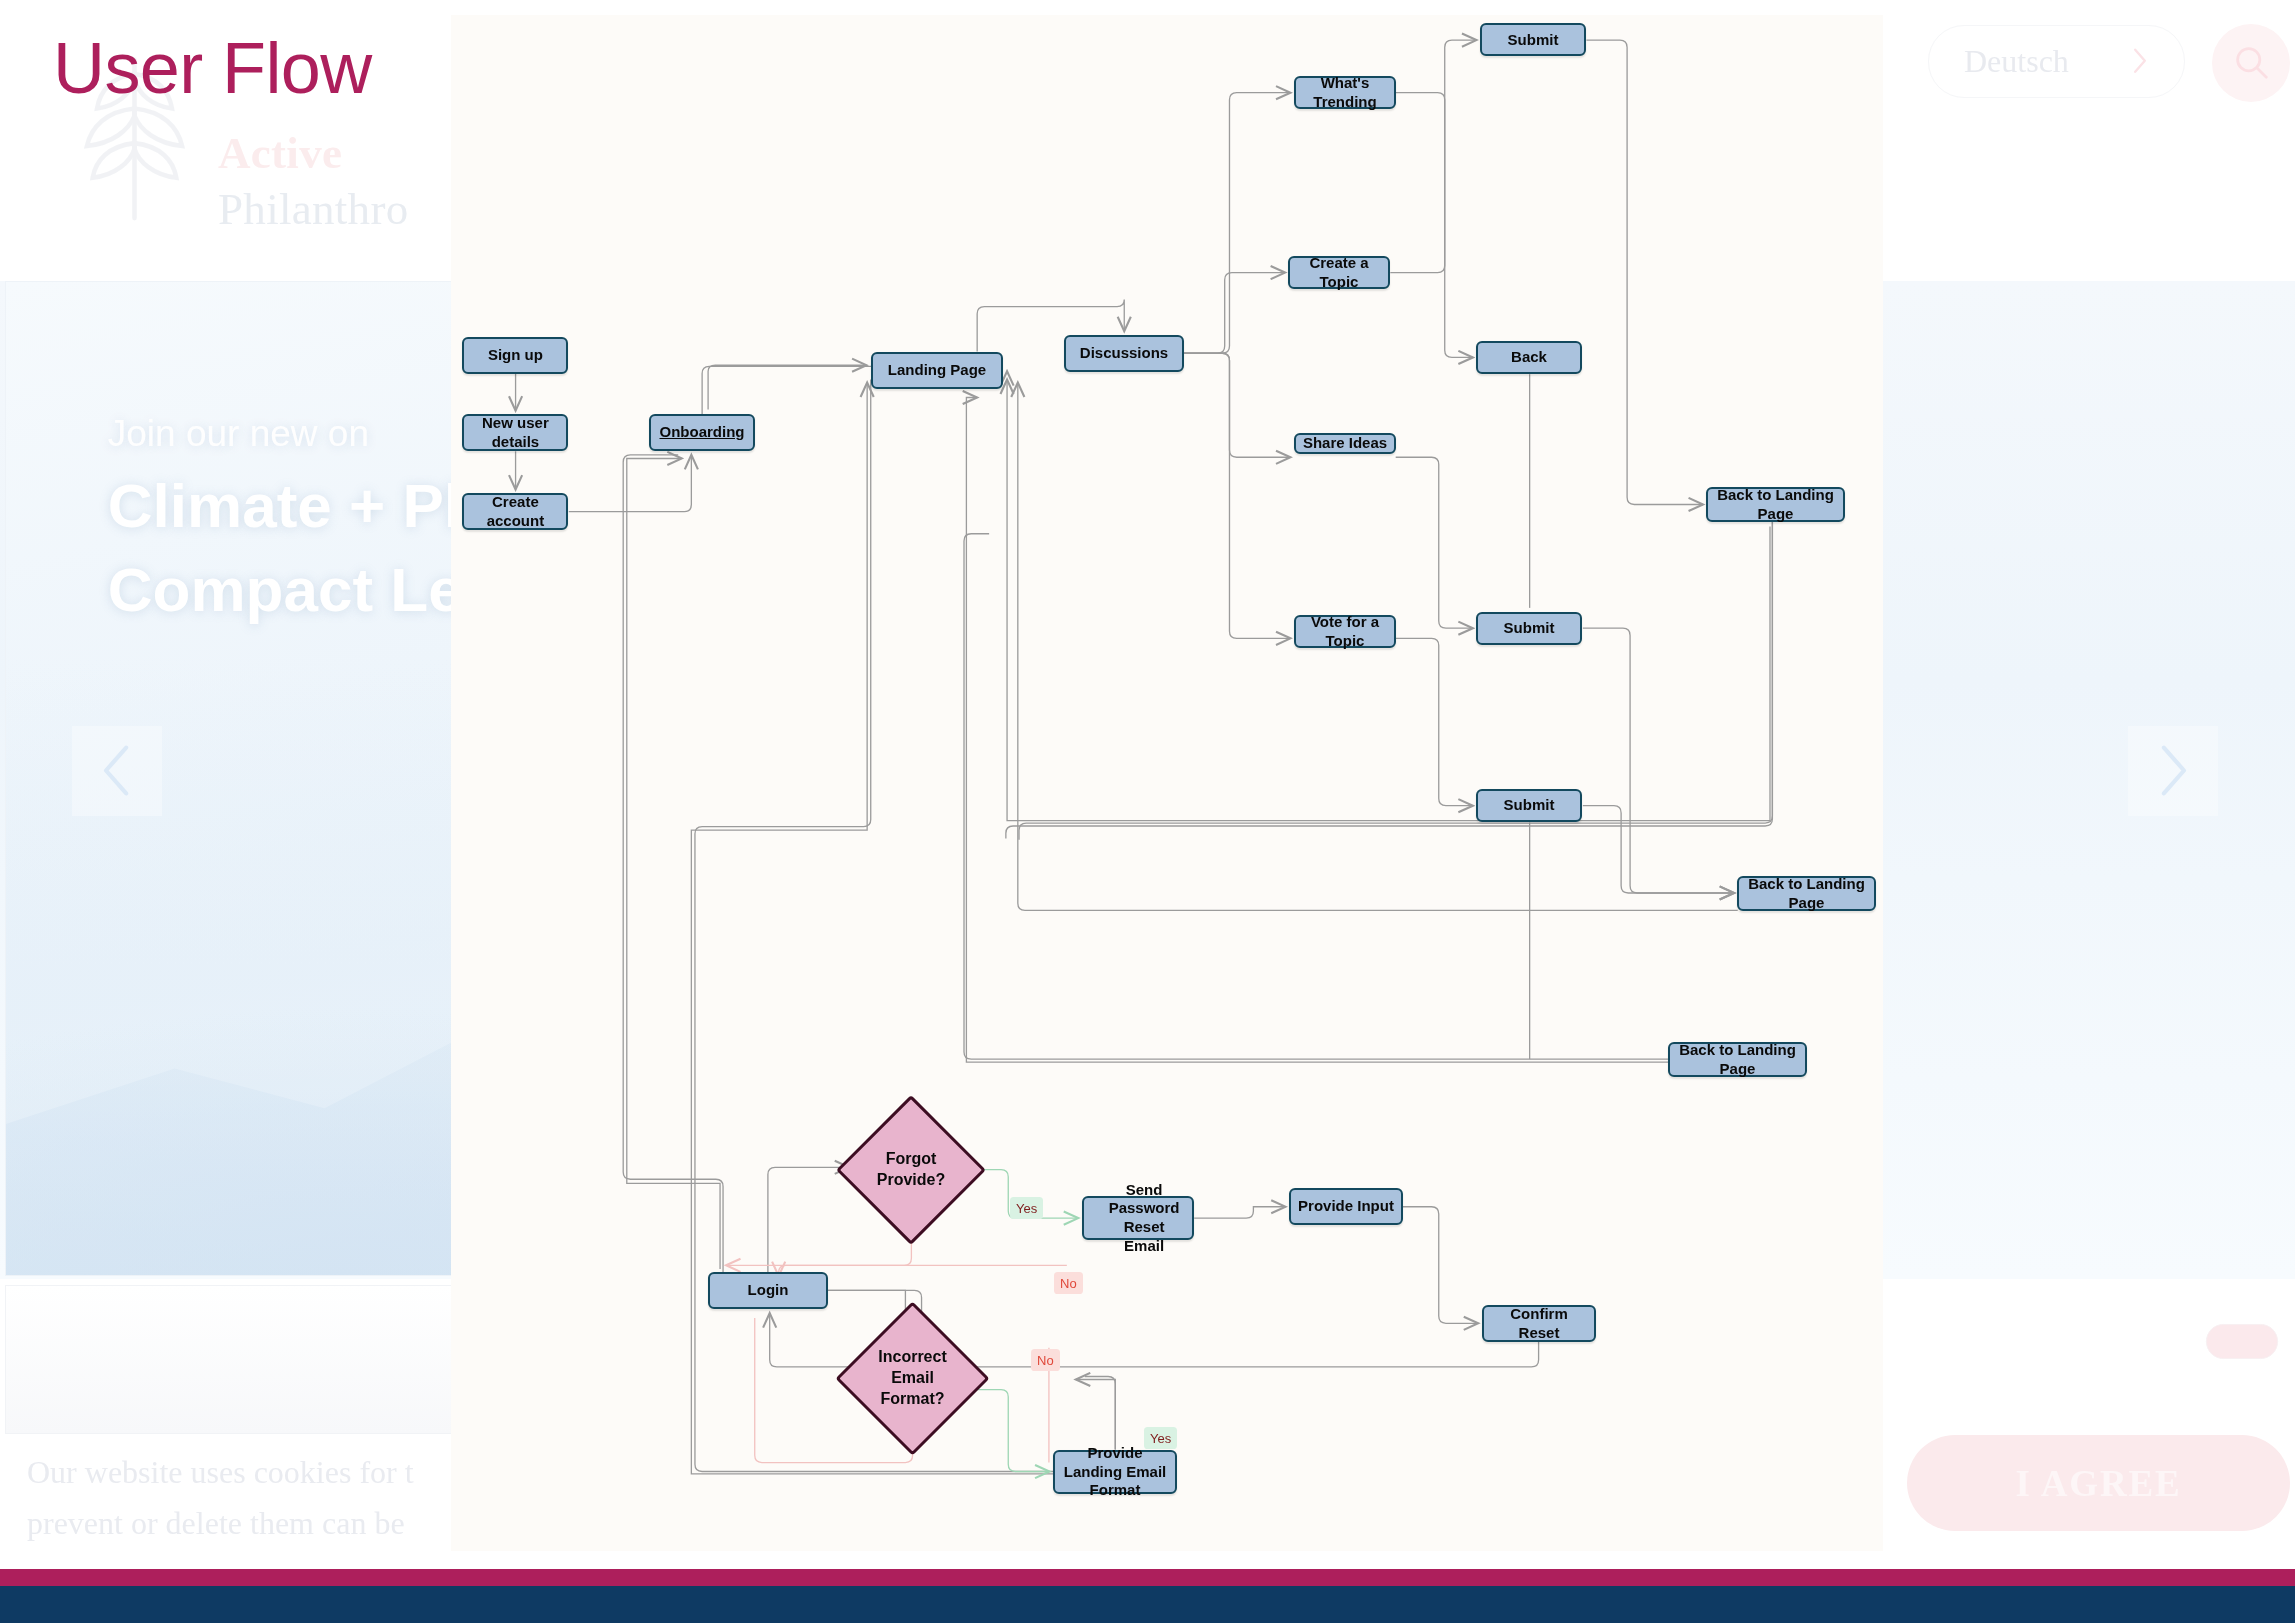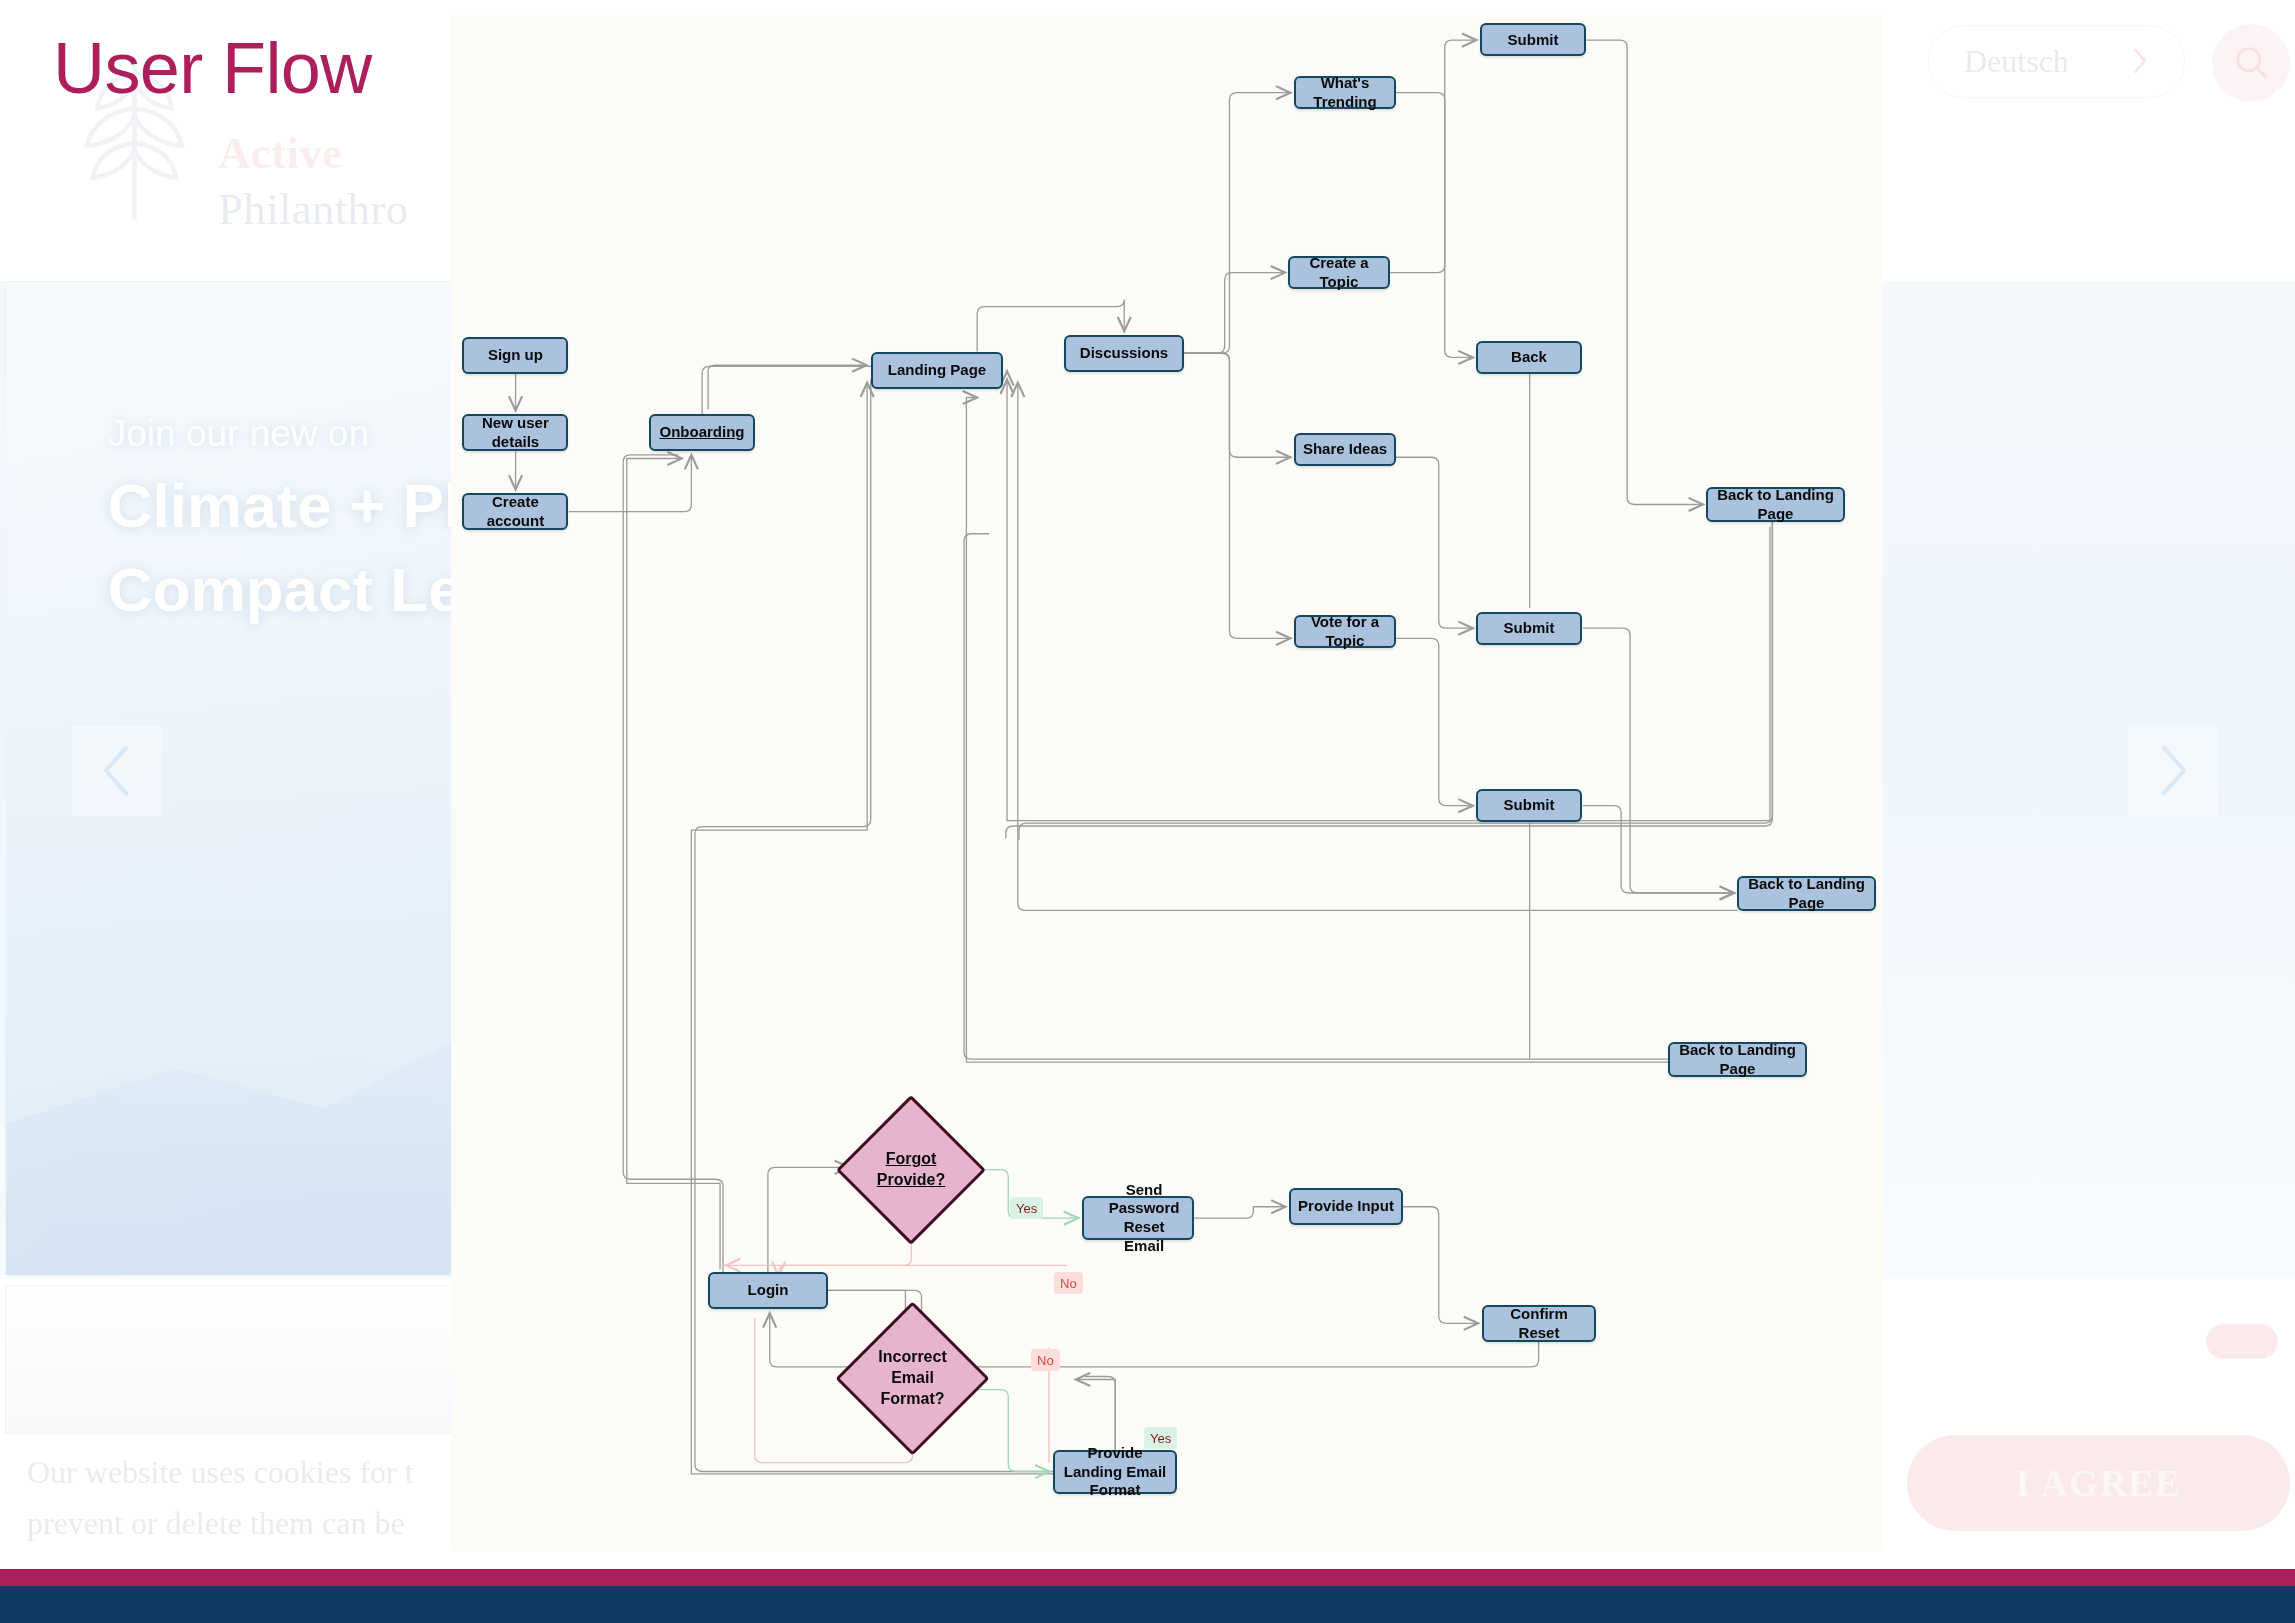--- a/index.html
+++ b/index.html
@@ -413,21 +413,21 @@
     <div class="fnode" style="left: 843px; top: 61px; width: 102px; height: 33px; background: rgb(170, 194, 221); border-color: rgb(19, 73, 94);">
       <div>
         <div>What's Trending</div>
       </div>
     </div>
     <div class="fnode" style="left: 837px; top: 241px; width: 102px; height: 33px; background: rgb(170, 194, 221); border-color: rgb(19, 73, 94);">
       <div>
         <div>Create a Topic</div>
       </div>
     </div>
-    <div class="fnode" style="left: 843px; top: 418px; width: 102px; height: 33px; background: rgb(170, 194, 221); border-color: rgb(19, 73, 94);">
+    <div class="fnode" style="left: 843px; top: 418px; width: 102px; height: 21px; background: rgb(170, 194, 221); border-color: rgb(19, 73, 94);">
       <div>
         <div>Share Ideas</div>
       </div>
     </div>
     <div class="fnode" style="left: 843px; top: 600px; width: 102px; height: 33px; background: rgb(170, 194, 221); border-color: rgb(19, 73, 94);">
       <div>
         <div>Vote for a Topic</div>
       </div>
     </div>
     <div class="fnode" style="left: 1029px; top: 8.4px; width: 106px; height: 33px; background: rgb(170, 194, 221); border-color: rgb(19, 73, 94);">
@@ -463,21 +463,21 @@
     <div class="fnode" style="left: 1217px; top: 1027px; width: 139px; height: 35px; background: rgb(170, 194, 221); border-color: rgb(19, 73, 94);">
       <div>
         <div>Back to Landing Page</div>
       </div>
     </div>
     <div class="fnode" style="left: 257px; top: 1257px; width: 120px; height: 37px; background: rgb(170, 194, 221); border-color: rgb(19, 73, 94);">
       <div>
         <div>Login</div>
       </div>
     </div>
-    <div class="fdiamond" style="left: 407px; top: 1102px; width: 106px; height: 106px; text-decoration: underline;">
+    <div class="fdiamond" style="left: 407px; top: 1102px; width: 106px; height: 106px;">
       <div class="dshape"></div>
       <div class="dlabel">
         <div>Forgot</div>
         <div>Provide?</div>
       </div>
     </div>
     <div class="fnode" style="left: 631px; top: 1181px; width: 112px; height: 44px; background: rgb(170, 194, 221); border-color: rgb(19, 73, 94); padding-left: 17px;">
       <div>
         <div>Send Password Reset</div>
         <div>Email</div>

